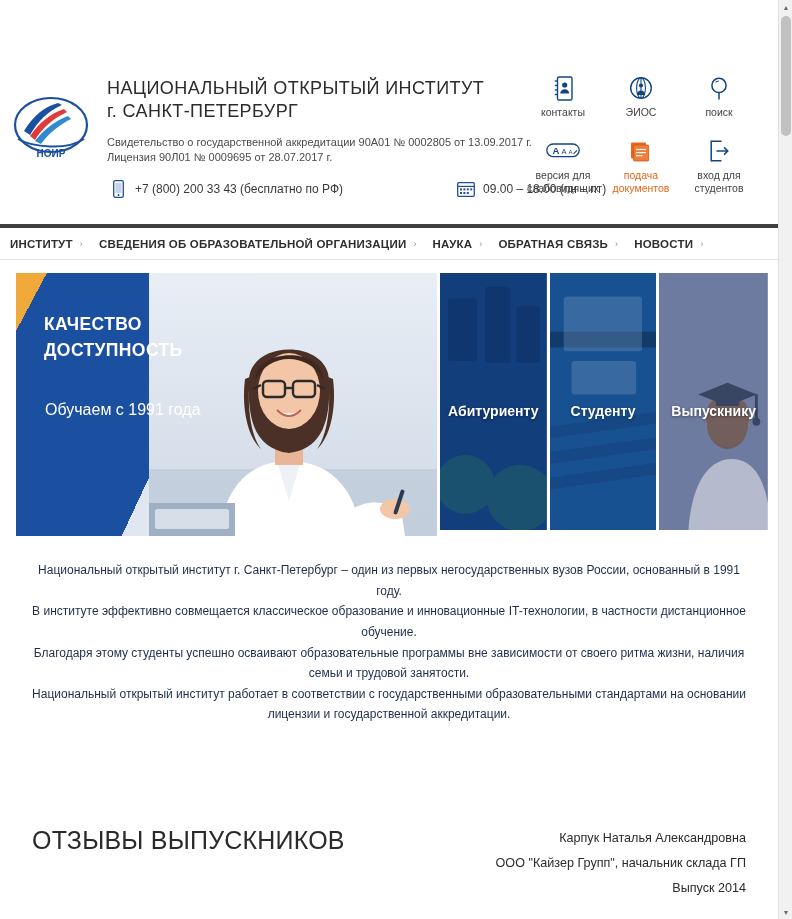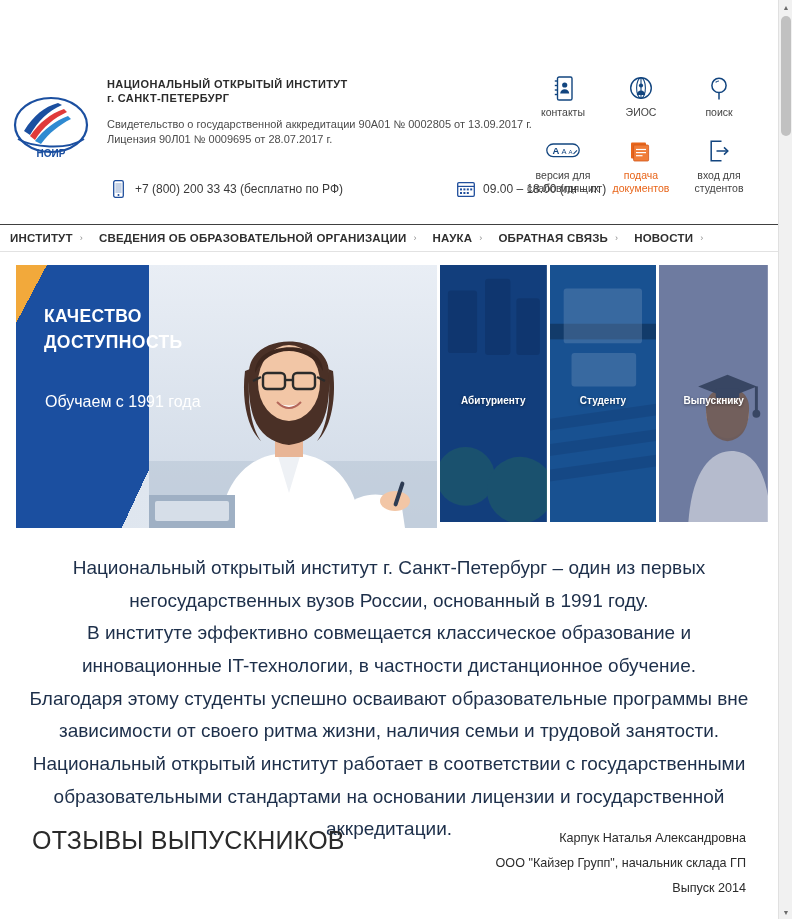--- a/index.html
+++ b/index.html
@@ -59,22 +59,22 @@
     left: 10px; top: 95px;
     width: 82px; height: 66px;
   }
   .logo svg { display: block; }
   .titleblock {
     position: absolute;
     left: 107px; top: 77px;
     width: 460px;
   }
   .org-title {
-    font-size: 11px;
-    font-weight: bold;
+    font-size: 18px;
+    font-weight: normal;
     letter-spacing: .4px;
     color: #2b2b2b;
     line-height: 1.28;
     margin: 0;
   }
   .accred {
     margin-top: 12px;
     font-size: 11px;
     color: #4b4b4b;
     line-height: 1.35;
@@ -121,23 +121,23 @@
     height: 28px;
     display: flex; align-items: center; justify-content: center;
     margin-bottom: 4px;
     color: #12457f;
   }
   .hicon.row2 { margin-top: 18px; }
   .hicon .lbl.orange { color: #e8651a; }
 
   
   .nav {
-    border-top: 1px solid #404040;
+    border-top: 4px solid #404040;
     border-bottom: 1px solid #e2e2e2;
-    height: 28px;
+    height: 36px;
     display: flex;
     align-items: center;
     padding: 0 10px;
     margin-top: 2px;
   }
   .nav-item {
     display: flex;
     align-items: center;
     font-size: 11.5px;
     font-weight: bold;
@@ -203,32 +203,32 @@
     margin-left: 3px;
     overflow: hidden;
   }
   .hero-tile .tbg { position: absolute; inset: 0; }
   .hero-tile .tlabel {
     position: absolute;
     left: 0; right: 0;
     top: 130px;
     text-align: center;
     color: #fff;
-    font-size: 10px;
+    font-size: 14px;
     font-weight: bold;
     text-shadow: 0 1px 3px rgba(0,0,0,.45);
     z-index: 3;
   }
   .hero-tile.wide { width: 111px; }
 
   
   .intro {
     margin: 24px 28px 0 28px;
     text-align: center;
-    font-size: 19px;
+    font-size: 12px;
     color: #1d2f4a;
     line-height: 1.72;
   }
   .intro p { margin: 0 0 0 0; }
 
   
   .reviews {
     position: absolute;
     left: 0; right: 0;
     top: 826px;

